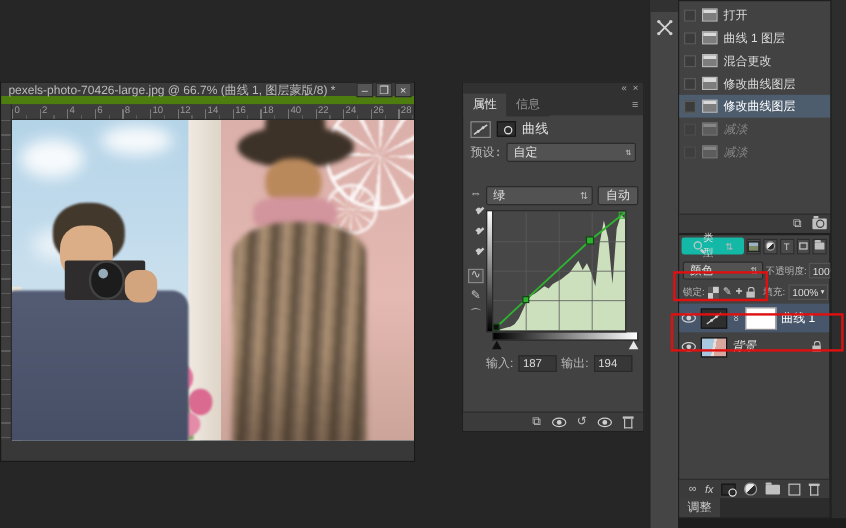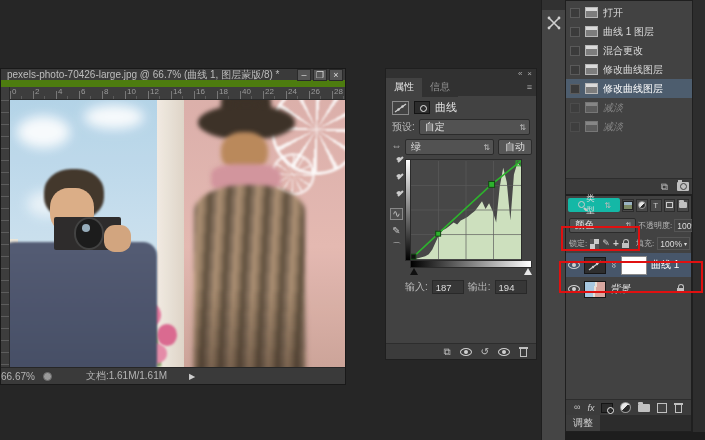--- a/index.html
+++ b/index.html
@@ -81,21 +81,21 @@
   .glyph{cursor:pointer;line-height:1;}
 
   
   #props{left:385px;top:68px;width:152px;height:292px;}
   .pbody{position:absolute;left:0;right:0;top:27px;bottom:0;}
   .adjhdr{display:flex;align-items:center;gap:5px;padding:4px 6px 2px;}
   .curvesbadge{width:17px;height:14px;border:1px solid #8a8a8a;display:inline-flex;align-items:center;justify-content:center;}
   .masksq{width:16px;height:13px;background:#2c2c2c;border:1px solid #141414;position:relative;cursor:pointer;}
   .masksq::after{content:"";position:absolute;left:5px;top:3px;width:5px;height:5px;border:1px solid #e8e8e8;border-radius:50%;}
   .adjtitle{font-size:11px;color:#e0e0e0;}
-  .presetrow{display:flex;align-items:center;gap:4px;padding:2px 6px 3px;}
+  .presetrow{display:flex;align-items:center;gap:4px;padding:2px 6px 19px;font-family:Liberation Mono, monospace;}
   .plabel{font-size:10px;color:#b8b8b8;white-space:nowrap;}
   .presetrow .select{flex:1;}
   .mainflex{display:flex;padding:0 4px 0 2px;}
   .toolcol{width:17px;display:flex;flex-direction:column;align-items:center;gap:6px;padding-top:3px;font-size:10px;color:#c5c5c5;}
   .toolcol .sel{border:1px solid #888;background:#4e4e4e;padding:0 1px;}
   .graphcol{flex:1;}
   .chanrow{display:flex;gap:4px;align-items:center;margin:1px 0 4px;}
   .chansel{flex:1;}
   .graphwrap{display:flex;}
   .vgrad{width:5px;height:102px;background:linear-gradient(180deg,#fff,#000);border:1px solid #2b2b2b;border-right:none;}
@@ -242,26 +242,20 @@
       <div class="ph hairL"></div>
       <div class="ph faceL"></div>
       <div class="ph jacket"></div>
       <div class="ph cambody"></div>
       <div class="ph camlens"></div>
       <div class="ph camglint"></div>
       <div class="ph handL"></div>
       <div class="ph wash"></div>
     </div>
 
-    <div class="statusbar">
-      <span class="zoomval">66.67%</span>
-      <span class="statuscircle"></span>
-      <span class="docsize">文档:1.61M/1.61M</span>
-      <span class="statusarrow">▶</span>
-    </div>
   </section>
 
   <section id="props" class="panel">
     <div class="minihdr">
       <span class="glyph">«</span>
       <span class="glyph">×</span>
     </div>
     <div class="tabsbar" style="position:absolute;left:0;right:0;top:10px;">
       <span class="tab active">属性</span>
       <span class="tab">信息</span>

